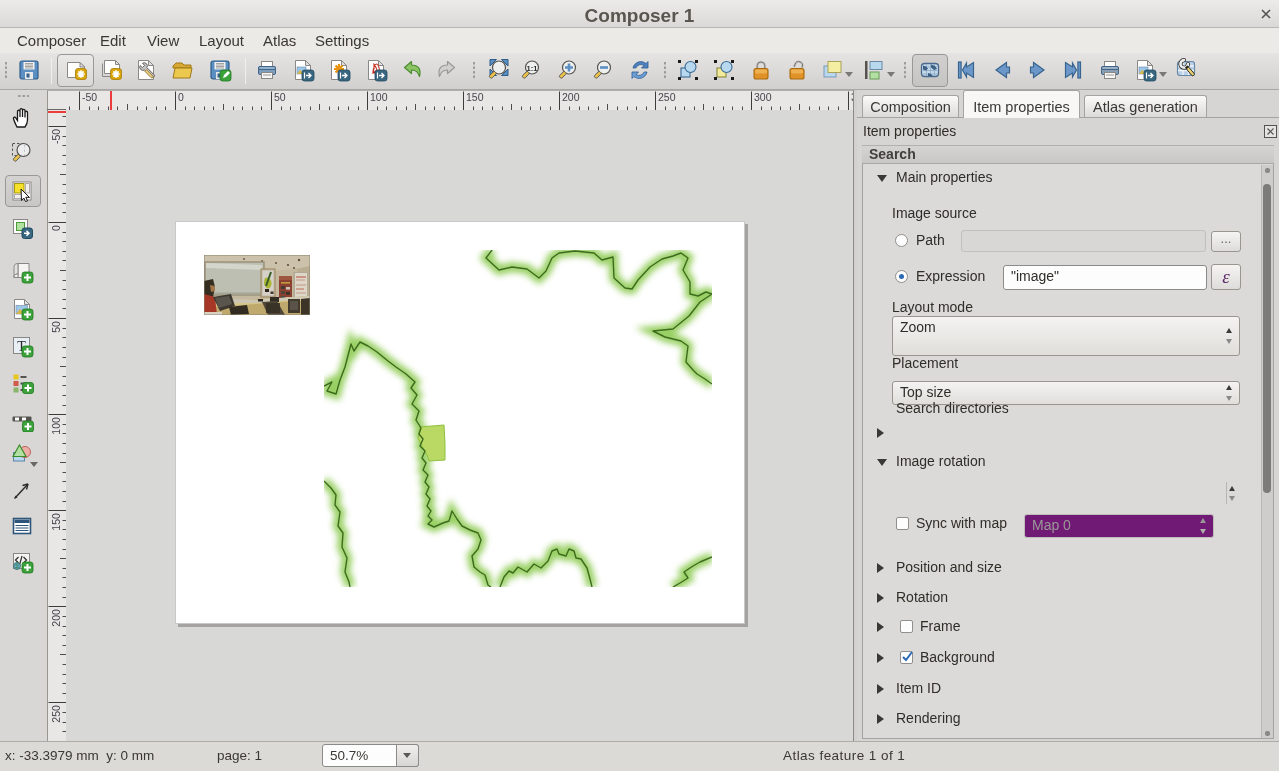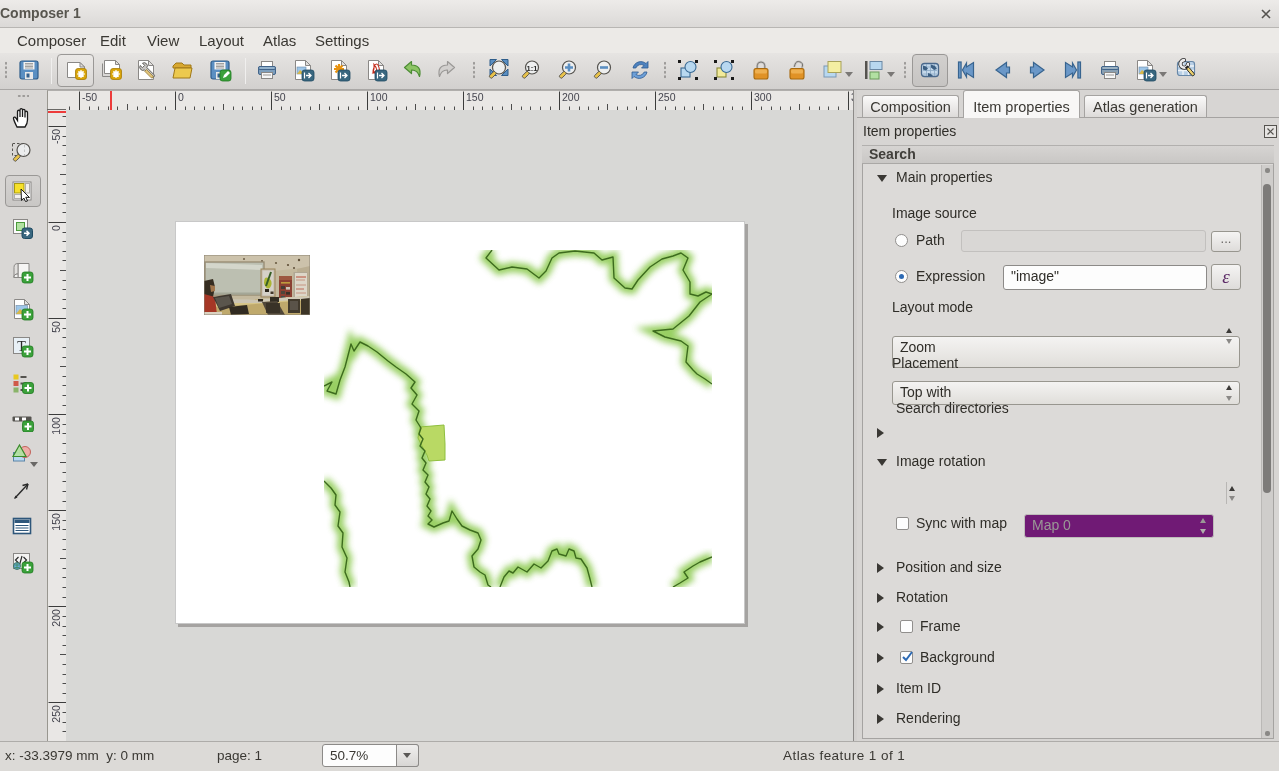--- a/index.html
+++ b/index.html
@@ -1,19 +1,19 @@
 <!DOCTYPE html>
 <html><head><meta charset="utf-8"><style>
 
 *{margin:0;padding:0;box-sizing:border-box}
 html,body{width:1279px;height:771px;overflow:hidden;font-family:"Liberation Sans",sans-serif;background:#d9d7d5}
 .abs{position:absolute}
 #win{position:relative;width:1279px;height:771px}
 #titlebar{position:absolute;left:0;top:0;width:1279px;height:28px;background:linear-gradient(#edebe9,#dbd9d7);border-bottom:1px solid #b8b6b3}
-#title{position:absolute;top:5px;width:100%;font-size:14px;font-weight:bold;color:#58564f}
+#title{position:absolute;top:5px;width:100%;text-align:center;font-size:19px;font-weight:bold;color:#58564f}
 #menubar{position:absolute;left:0;top:28px;width:1279px;height:25px;background:#eceae7}
 .mi{position:absolute;top:32px;font-size:15px;color:#3a3833}
 #toolbar{position:absolute;left:0;top:53px;width:1279px;height:37px;background:linear-gradient(#e6e4e2,#d2d0ce);border-bottom:1px solid #a9a7a5}
 #leftbar{position:absolute;left:0;top:90px;width:46px;height:651px;background:#d9d7d5}
 #hruler{position:absolute;left:47px;top:90px;width:806px;height:20px;background:#e9e7e5;border-left:1px solid #98968f;border-top:1px solid #b0aeac}
 #vruler{position:absolute;left:47px;top:110px;width:19px;height:631px;background:#e9e7e5;border-left:1px solid #98968f}
 #corner-line{position:absolute;left:47px;top:109px;width:19px;height:1px;background:#6a6866}
 #canvas{position:absolute;left:66px;top:110px;width:787px;height:631px;background:#d8d8d6;overflow:hidden}
 #page{position:absolute;left:109px;top:111px;width:570px;height:403px;background:#fff;box-shadow:3px 3px 0px #a5a3a1;border:1px solid #c8c8c8}
 #splitter{position:absolute;left:853px;top:90px;width:4px;height:651px;background:#d3d1cf;border-left:1px solid #8c8a88}
@@ -631,25 +631,25 @@
 <span class="plabel" style="left:892px;top:205px">Image source</span>
 <div class="radio" style="left:895px;top:234px"></div>
 <span class="plabel" style="left:916px;top:232px">Path</span>
 <div class="dfield" style="left:961px;top:230px;width:245px;height:22px"></div>
 <div class="pbtn" style="left:1211px;top:231px;width:30px;height:21px;font-size:13px;color:#6a6866;line-height:14px">...</div>
 <div class="radio sel" style="left:895px;top:270px"></div>
 <span class="plabel" style="left:916px;top:268px">Expression</span>
 <div class="tfield" style="left:1003px;top:265px;width:204px;height:25px">"image"</div>
 <div class="pbtn" style="left:1211px;top:264px;width:30px;height:26px;font-size:19px;color:#5c2a66;font-family:'Liberation Serif',serif;font-style:italic;line-height:24px">ε</div>
 <span class="plabel" style="left:892px;top:299px">Layout mode</span>
-<div class="combo" style="left:892px;top:336px;width:348px;height:32px">Zoom</div>
+<div class="combo" style="left:892px;top:316px;width:348px;height:40px">Zoom</div>
 <div class="spin-u" style="left:1226px;top:328.0px;border-bottom-color:#3c3a38"></div>
 <div class="spin-d" style="left:1226px;top:339.0px;border-top-color:#8a8886"></div>
 <span class="plabel" style="left:892px;top:355px">Placement</span>
-<div class="combo" style="left:892px;top:381px;width:348px;height:24px">Top with</div>
+<div class="combo" style="left:892px;top:381px;width:348px;height:24px">Top size</div>
 <div class="spin-u" style="left:1226px;top:385.0px;border-bottom-color:#3c3a38"></div>
 <div class="spin-d" style="left:1226px;top:396.0px;border-top-color:#8a8886"></div>
 <div class="ptri-r" style="left:877px;top:428px"></div>
 <span class="plabel" style="left:896px;top:400px">Search directories</span>
 <div class="ptri-d" style="left:877px;top:459px"></div>
 <span class="plabel" style="left:896px;top:453px">Image rotation</span>
 <div class="abs" style="left:1226px;top:482px;width:13px;height:22px;border-left:1px solid #b8b6b4"></div>
 <div class="spin-u" style="left:1229px;top:486px;border-bottom-color:#3c3a38"></div>
 <div class="spin-d" style="left:1229px;top:496px;border-top-color:#8a8886"></div>
 <div class="cb" style="left:896px;top:517px"></div>

